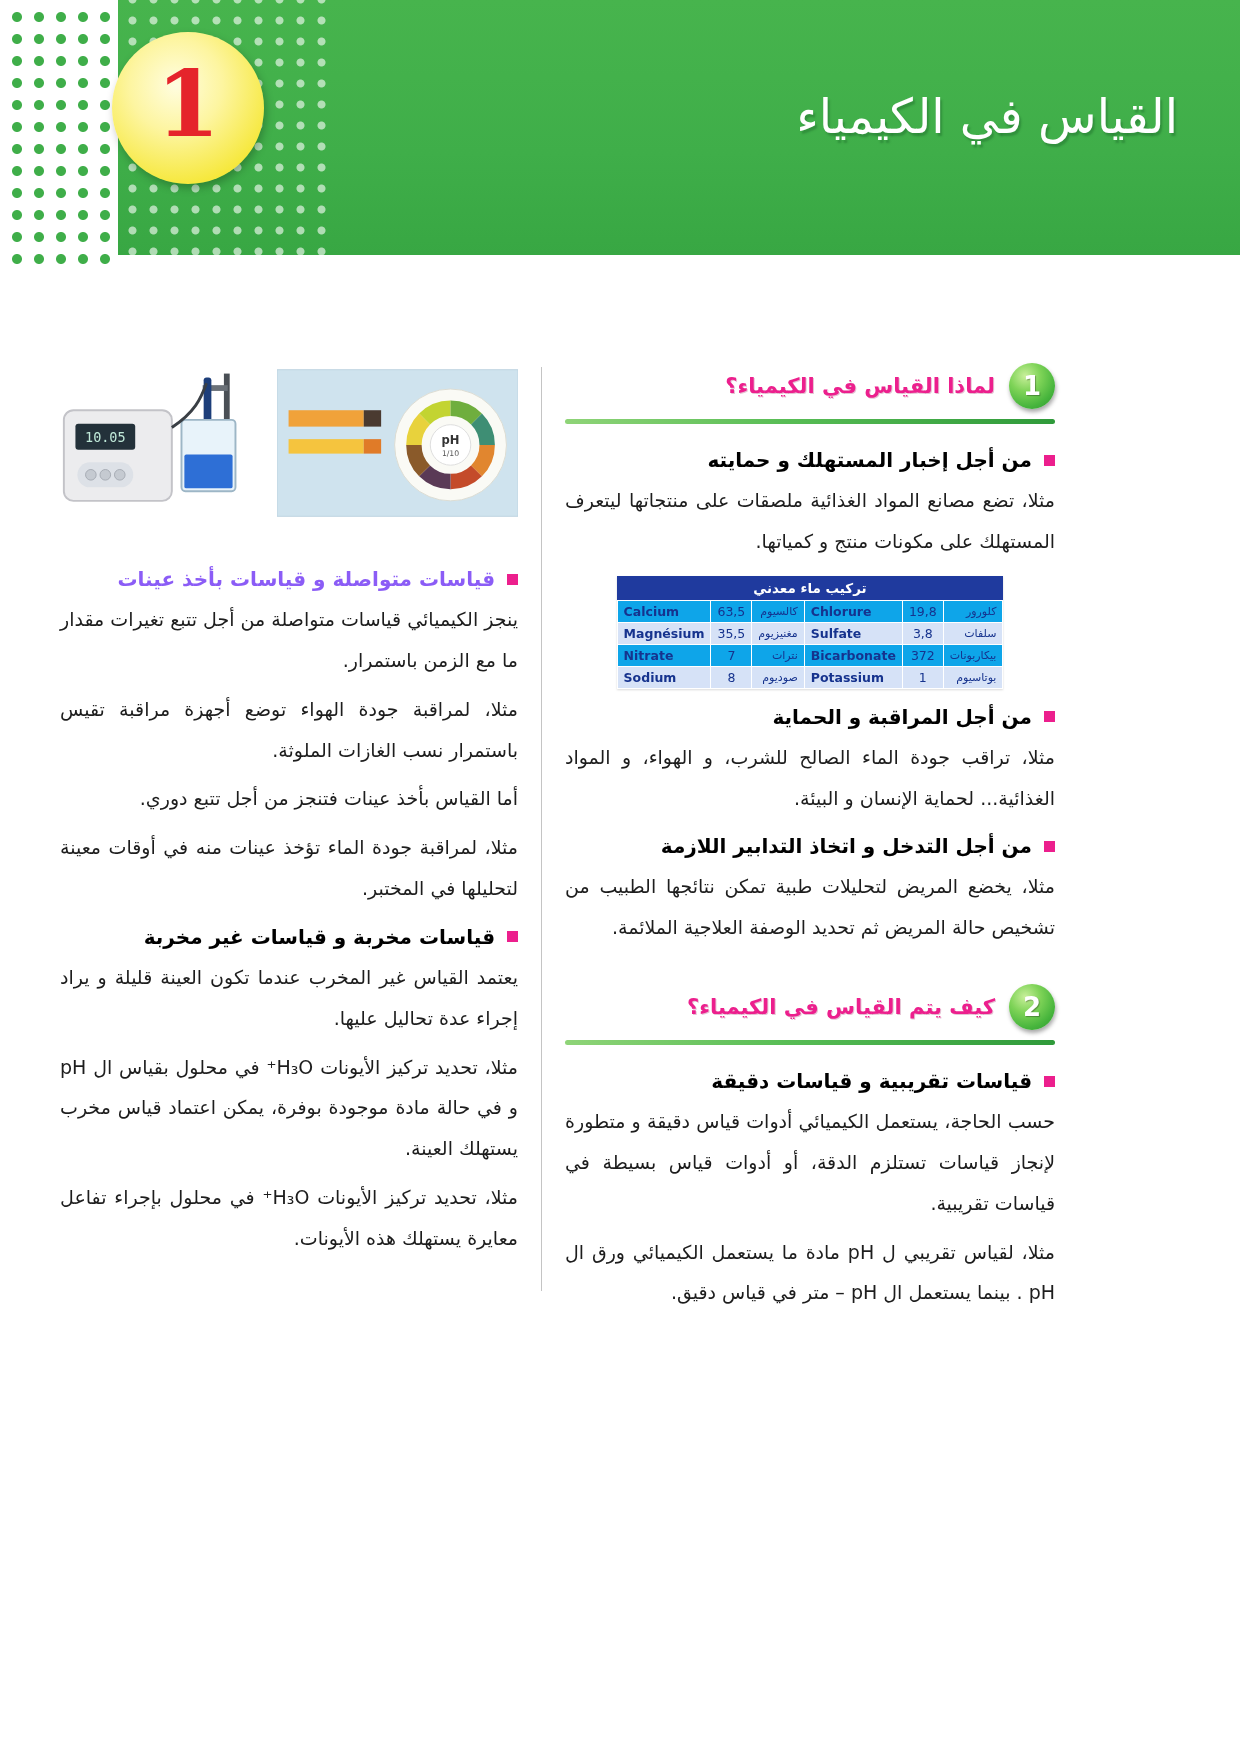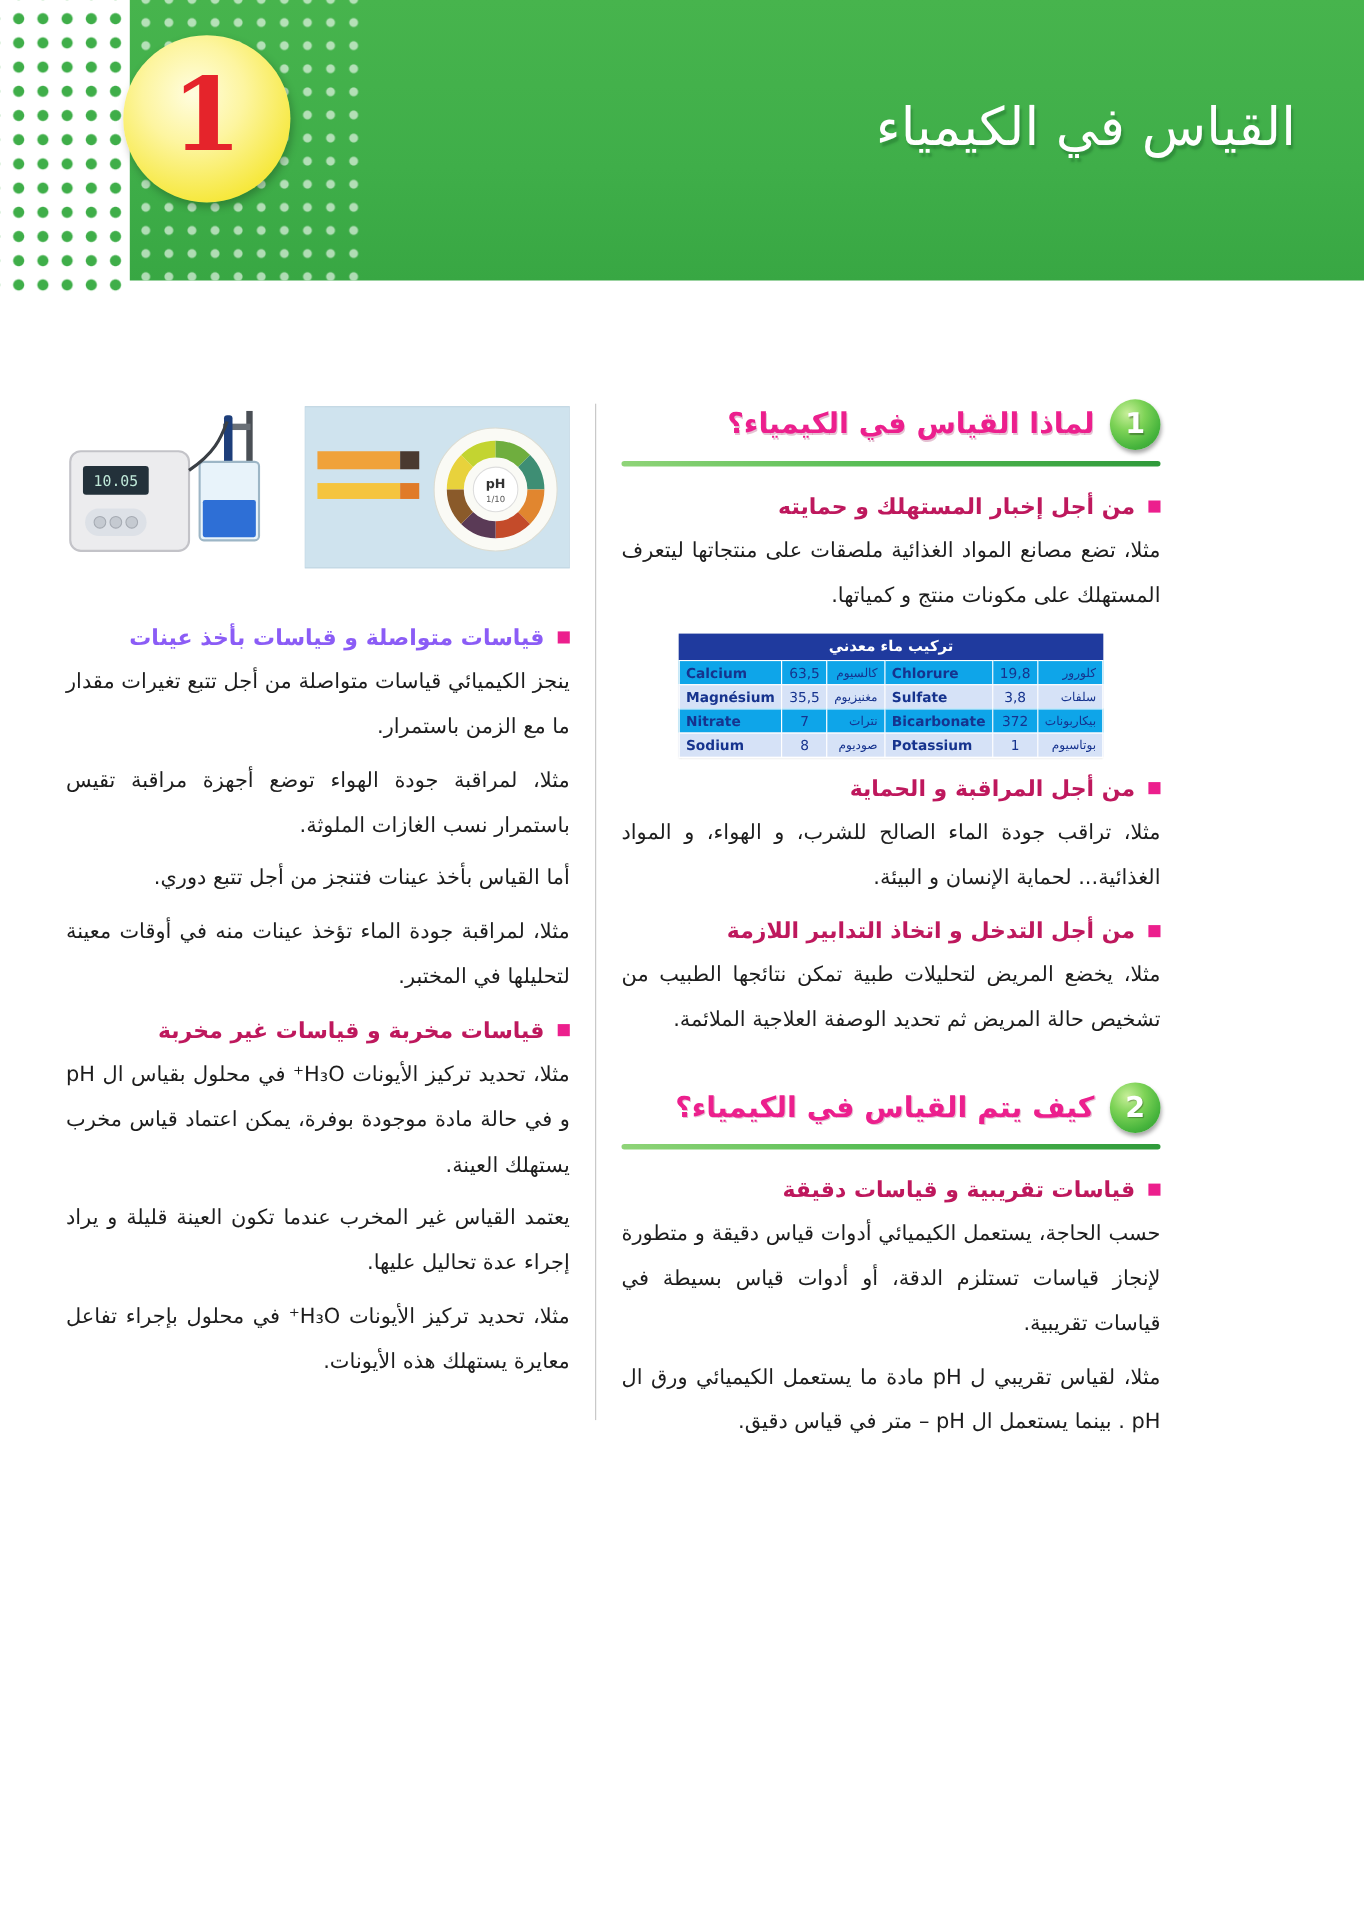--- a/index.html
+++ b/index.html
@@ -56,32 +56,32 @@
   .section-head { display: flex; align-items: center; gap: 14px; margin-bottom: 10px; }
   .badge {
     width: 46px; height: 46px; border-radius: 50%; flex: 0 0 46px;
     background: radial-gradient(circle at 35% 28%, #c8ef9a 0%, #7ed357 35%, #46b43c 70%, #2d9431 100%);
     box-shadow: 1px 3px 4px rgba(0,0,0,0.35);
     color: #fff; font-size: 26px; font-weight: bold;
     display: flex; align-items: center; justify-content: center;
     text-shadow: 1px 1px 1px rgba(0,0,0,0.3);
   }
   .section-head h2 {
-    color: #ec1f8d; font-size: 26px; font-weight: 800;
+    color: #ec1f8d; font-size: 21px; font-weight: 800;
     text-shadow: 1px 1px 0 rgba(150,10,80,0.25);
   }
   .green-rule {
     height: 5px; border-radius: 3px; margin: 6px 0 24px 0;
     background: linear-gradient(to left, #2f9a3a, #58bd55 55%, #8fd478);
   }
 
   
   .subhead { display: flex; align-items: center; gap: 12px; margin: 16px 0 8px 0; }
   .subhead .bullet { width: 11px; height: 11px; background: #ec1f8d; flex: 0 0 11px; }
-  .subhead h3 { font-size: 20px; font-weight: 700; color: #be185d; }
+  .subhead h3 { font-size: 20px; font-weight: 700; color: #000000; }
   .subhead.green h3 { color: #8b5cf6; }
 
   
   .body-text {
     font-size: 19px; color: #1d1d1d; line-height: 2.15;
     text-align: justify; margin-bottom: 8px;
   }
 
   
   .mineral-table {
@@ -260,20 +260,20 @@
       </div>
       <p class="body-text">ينجز الكيميائي قياسات متواصلة من أجل تتبع تغيرات مقدار ما مع الزمن باستمرار.</p>
       <p class="body-text">مثلا، لمراقبة جودة الهواء توضع أجهزة مراقبة تقيس باستمرار نسب الغازات الملوثة.</p>
       <p class="body-text">أما القياس بأخذ عينات فتنجز من أجل تتبع دوري.</p>
       <p class="body-text">مثلا، لمراقبة جودة الماء تؤخذ عينات منه في أوقات معينة لتحليلها في المختبر.</p>
 
       <div class="subhead">
         <span class="bullet"></span>
         <h3>قياسات مخربة و قياسات غير مخربة</h3>
       </div>
+      <p class="body-text">يعتمد القياس غير المخرب عندما تكون العينة قليلة و يراد إجراء عدة تحاليل عليها.</p>
       <p class="body-text">مثلا، تحديد تركيز الأيونات H₃O⁺ في محلول بقياس ال pH و في حالة مادة موجودة بوفرة، يمكن اعتماد قياس مخرب يستهلك العينة.</p>
-      <p class="body-text">يعتمد القياس غير المخرب عندما تكون العينة قليلة و يراد إجراء عدة تحاليل عليها.</p>
       <p class="body-text">مثلا، تحديد تركيز الأيونات H₃O⁺ في محلول بإجراء تفاعل معايرة يستهلك هذه الأيونات.</p>
 
     </section>
 
   </div>
 </div>
 
 </body></html>

